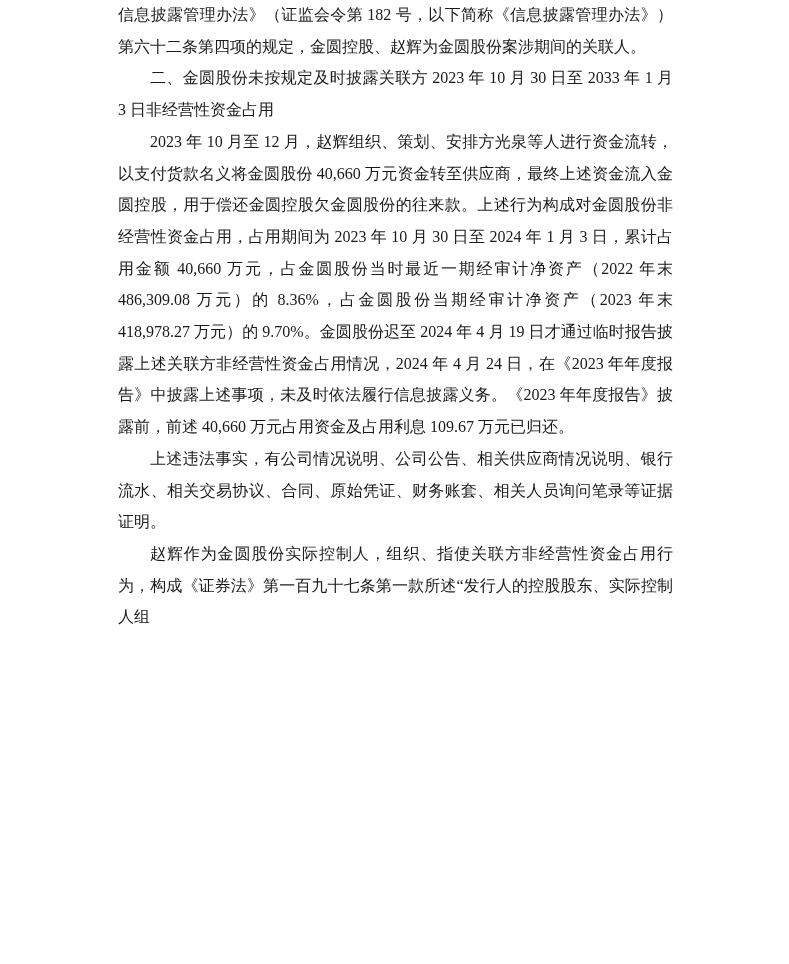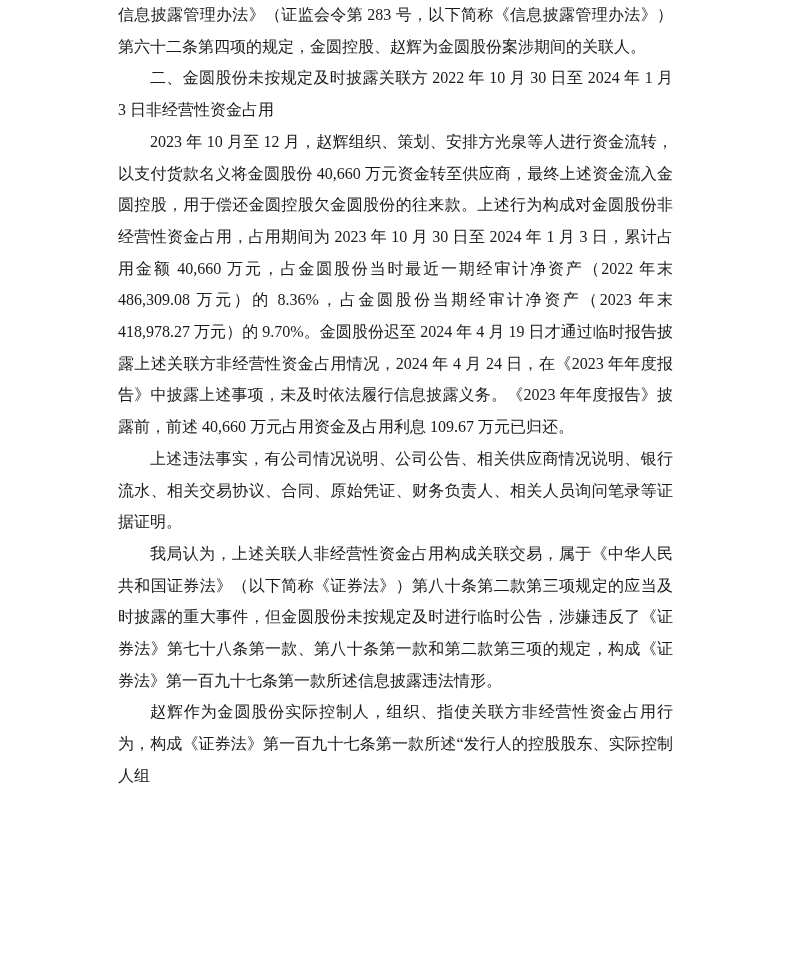--- a/index.html
+++ b/index.html
@@ -31,19 +31,18 @@
     text-indent: 0;
   }
   .para.indent {
     text-indent: 32px;
   }
 </style>
 </head>
 <body>
 
 <div class="page">
-  <p class="para">信息披露管理办法》（证监会令第 283 号，以下简称《信息披露管理办法》）第六十二条第四项的规定，金圆控股、赵辉为金圆股份案涉期间的关联人。</p>
-  <p class="para indent">二、金圆股份未按规定及时披露关联方 2022 年 10 月 30 日至 2024 年 1 月 3 日非经营性资金占用</p>
+  <p class="para">信息披露管理办法》（证监会令第 182 号，以下简称《信息披露管理办法》）第六十二条第四项的规定，金圆控股、赵辉为金圆股份案涉期间的关联人。</p>
+  <p class="para indent">二、金圆股份未按规定及时披露关联方 2023 年 10 月 30 日至 2033 年 1 月 3 日非经营性资金占用</p>
   <p class="para indent">2023 年 10 月至 12 月，赵辉组织、策划、安排方光泉等人进行资金流转，以支付货款名义将金圆股份 40,660 万元资金转至供应商，最终上述资金流入金圆控股，用于偿还金圆控股欠金圆股份的往来款。上述行为构成对金圆股份非经营性资金占用，占用期间为 2023 年 10 月 30 日至 2024 年 1 月 3 日，累计占用金额 40,660 万元，占金圆股份当时最近一期经审计净资产（2022 年末 486,309.08 万元）的 8.36%，占金圆股份当期经审计净资产（2023 年末 418,978.27 万元）的 9.70%。金圆股份迟至 2024 年 4 月 19 日才通过临时报告披露上述关联方非经营性资金占用情况，2024 年 4 月 24 日，在《2023 年年度报告》中披露上述事项，未及时依法履行信息披露义务。《2023 年年度报告》披露前，前述 40,660 万元占用资金及占用利息 109.67 万元已归还。</p>
-  <p class="para indent">上述违法事实，有公司情况说明、公司公告、相关供应商情况说明、银行流水、相关交易协议、合同、原始凭证、财务负责人、相关人员询问笔录等证据证明。</p>
-  <p class="para indent">我局认为，上述关联人非经营性资金占用构成关联交易，属于《中华人民共和国证券法》（以下简称《证券法》）第八十条第二款第三项规定的应当及时披露的重大事件，但金圆股份未按规定及时进行临时公告，涉嫌违反了《证券法》第七十八条第一款、第八十条第一款和第二款第三项的规定，构成《证券法》第一百九十七条第一款所述信息披露违法情形。</p>
+  <p class="para indent">上述违法事实，有公司情况说明、公司公告、相关供应商情况说明、银行流水、相关交易协议、合同、原始凭证、财务账套、相关人员询问笔录等证据证明。</p>
   <p class="para indent">赵辉作为金圆股份实际控制人，组织、指使关联方非经营性资金占用行为，构成《证券法》第一百九十七条第一款所述“发行人的控股股东、实际控制人组</p>
 </div>
 
 </body></html>

